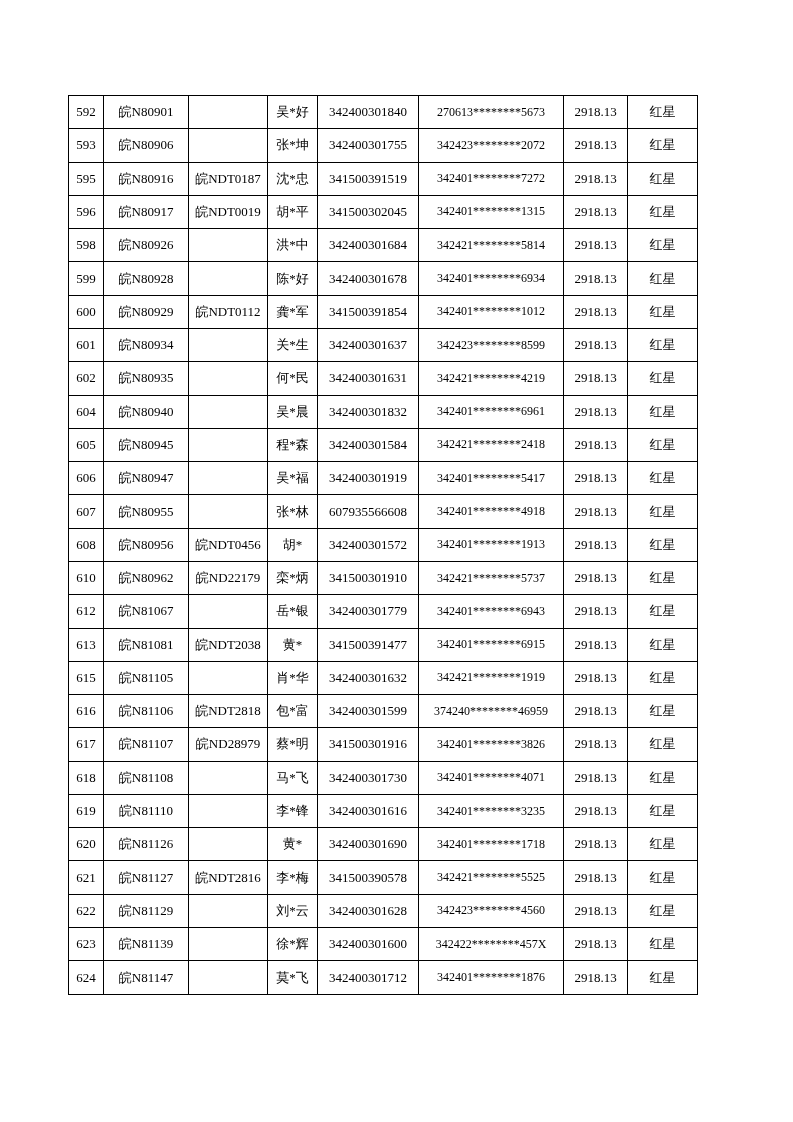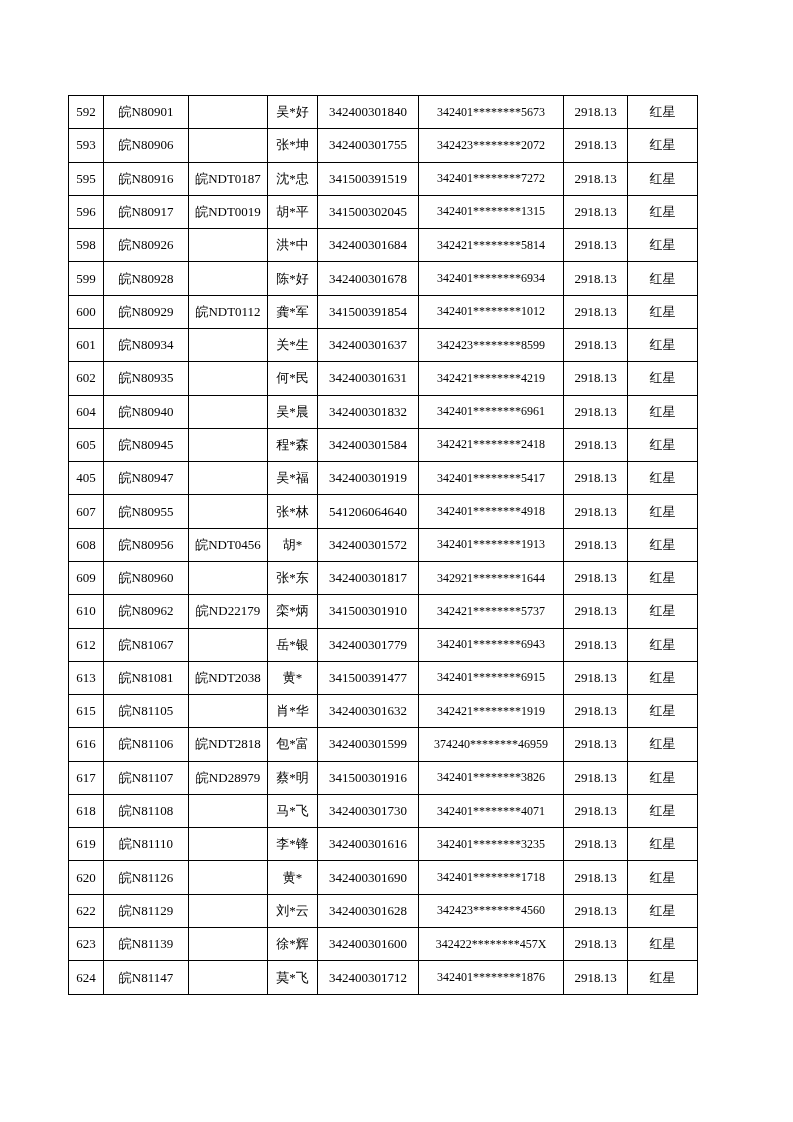--- a/index.html
+++ b/index.html
@@ -57,21 +57,21 @@
         <col style="width: 64px;">
         <col style="width: 70px;">
       </colgroup>
     <tbody>
         <tr>
           <td>592</td>
           <td>皖N80901</td>
           <td></td>
           <td>吴*好</td>
           <td class="cell-number">342400301840</td>
-          <td class="cell-id">342401********5673</td>
+          <td class="cell-id">270613********5673</td>
           <td>2918.13</td>
           <td>红星</td>
         </tr>
         <tr>
           <td>593</td>
           <td>皖N80906</td>
           <td></td>
           <td>张*坤</td>
           <td class="cell-number">342400301755</td>
           <td class="cell-id">342423********2072</td>
@@ -162,60 +162,50 @@
           <td>605</td>
           <td>皖N80945</td>
           <td></td>
           <td>程*森</td>
           <td class="cell-number">342400301584</td>
           <td class="cell-id">342421********2418</td>
           <td>2918.13</td>
           <td>红星</td>
         </tr>
         <tr>
-          <td>405</td>
+          <td>606</td>
           <td>皖N80947</td>
           <td></td>
           <td>吴*福</td>
           <td class="cell-number">342400301919</td>
           <td class="cell-id">342401********5417</td>
           <td>2918.13</td>
           <td>红星</td>
         </tr>
         <tr>
           <td>607</td>
           <td>皖N80955</td>
           <td></td>
           <td>张*林</td>
-          <td class="cell-number">541206064640</td>
+          <td class="cell-number">607935566608</td>
           <td class="cell-id">342401********4918</td>
           <td>2918.13</td>
           <td>红星</td>
         </tr>
         <tr>
           <td>608</td>
           <td>皖N80956</td>
           <td>皖NDT0456</td>
           <td>胡*</td>
           <td class="cell-number">342400301572</td>
           <td class="cell-id">342401********1913</td>
           <td>2918.13</td>
           <td>红星</td>
         </tr>
         <tr>
-          <td>609</td>
-          <td>皖N80960</td>
-          <td></td>
-          <td>张*东</td>
-          <td class="cell-number">342400301817</td>
-          <td class="cell-id">342921********1644</td>
-          <td>2918.13</td>
-          <td>红星</td>
-        </tr>
-        <tr>
           <td>610</td>
           <td>皖N80962</td>
           <td>皖ND22179</td>
           <td>栾*炳</td>
           <td class="cell-number">341500301910</td>
           <td class="cell-id">342421********5737</td>
           <td>2918.13</td>
           <td>红星</td>
         </tr>
         <tr>
@@ -292,20 +282,30 @@
           <td>620</td>
           <td>皖N81126</td>
           <td></td>
           <td>黄*</td>
           <td class="cell-number">342400301690</td>
           <td class="cell-id">342401********1718</td>
           <td>2918.13</td>
           <td>红星</td>
         </tr>
         <tr>
+          <td>621</td>
+          <td>皖N81127</td>
+          <td>皖NDT2816</td>
+          <td>李*梅</td>
+          <td class="cell-number">341500390578</td>
+          <td class="cell-id">342421********5525</td>
+          <td>2918.13</td>
+          <td>红星</td>
+        </tr>
+        <tr>
           <td>622</td>
           <td>皖N81129</td>
           <td></td>
           <td>刘*云</td>
           <td class="cell-number">342400301628</td>
           <td class="cell-id">342423********4560</td>
           <td>2918.13</td>
           <td>红星</td>
         </tr>
         <tr>

